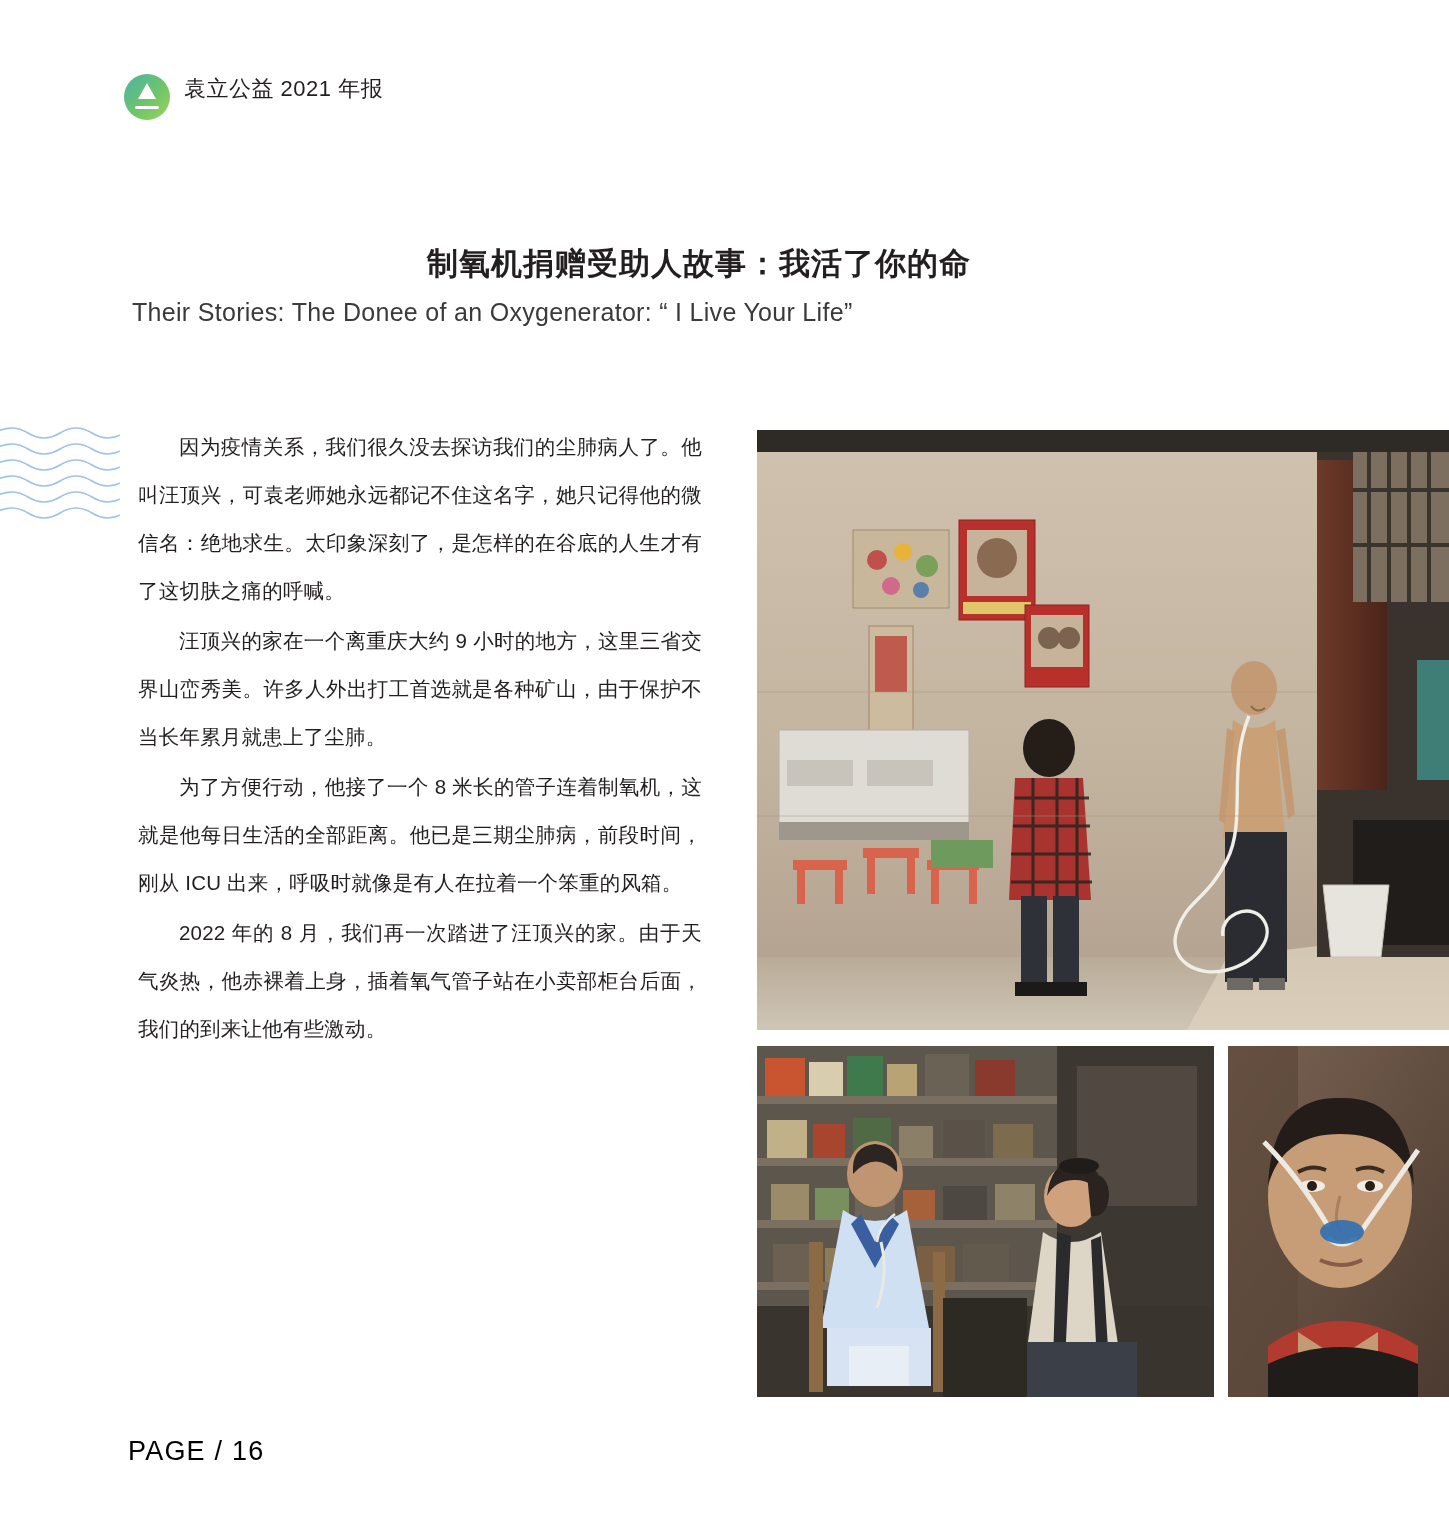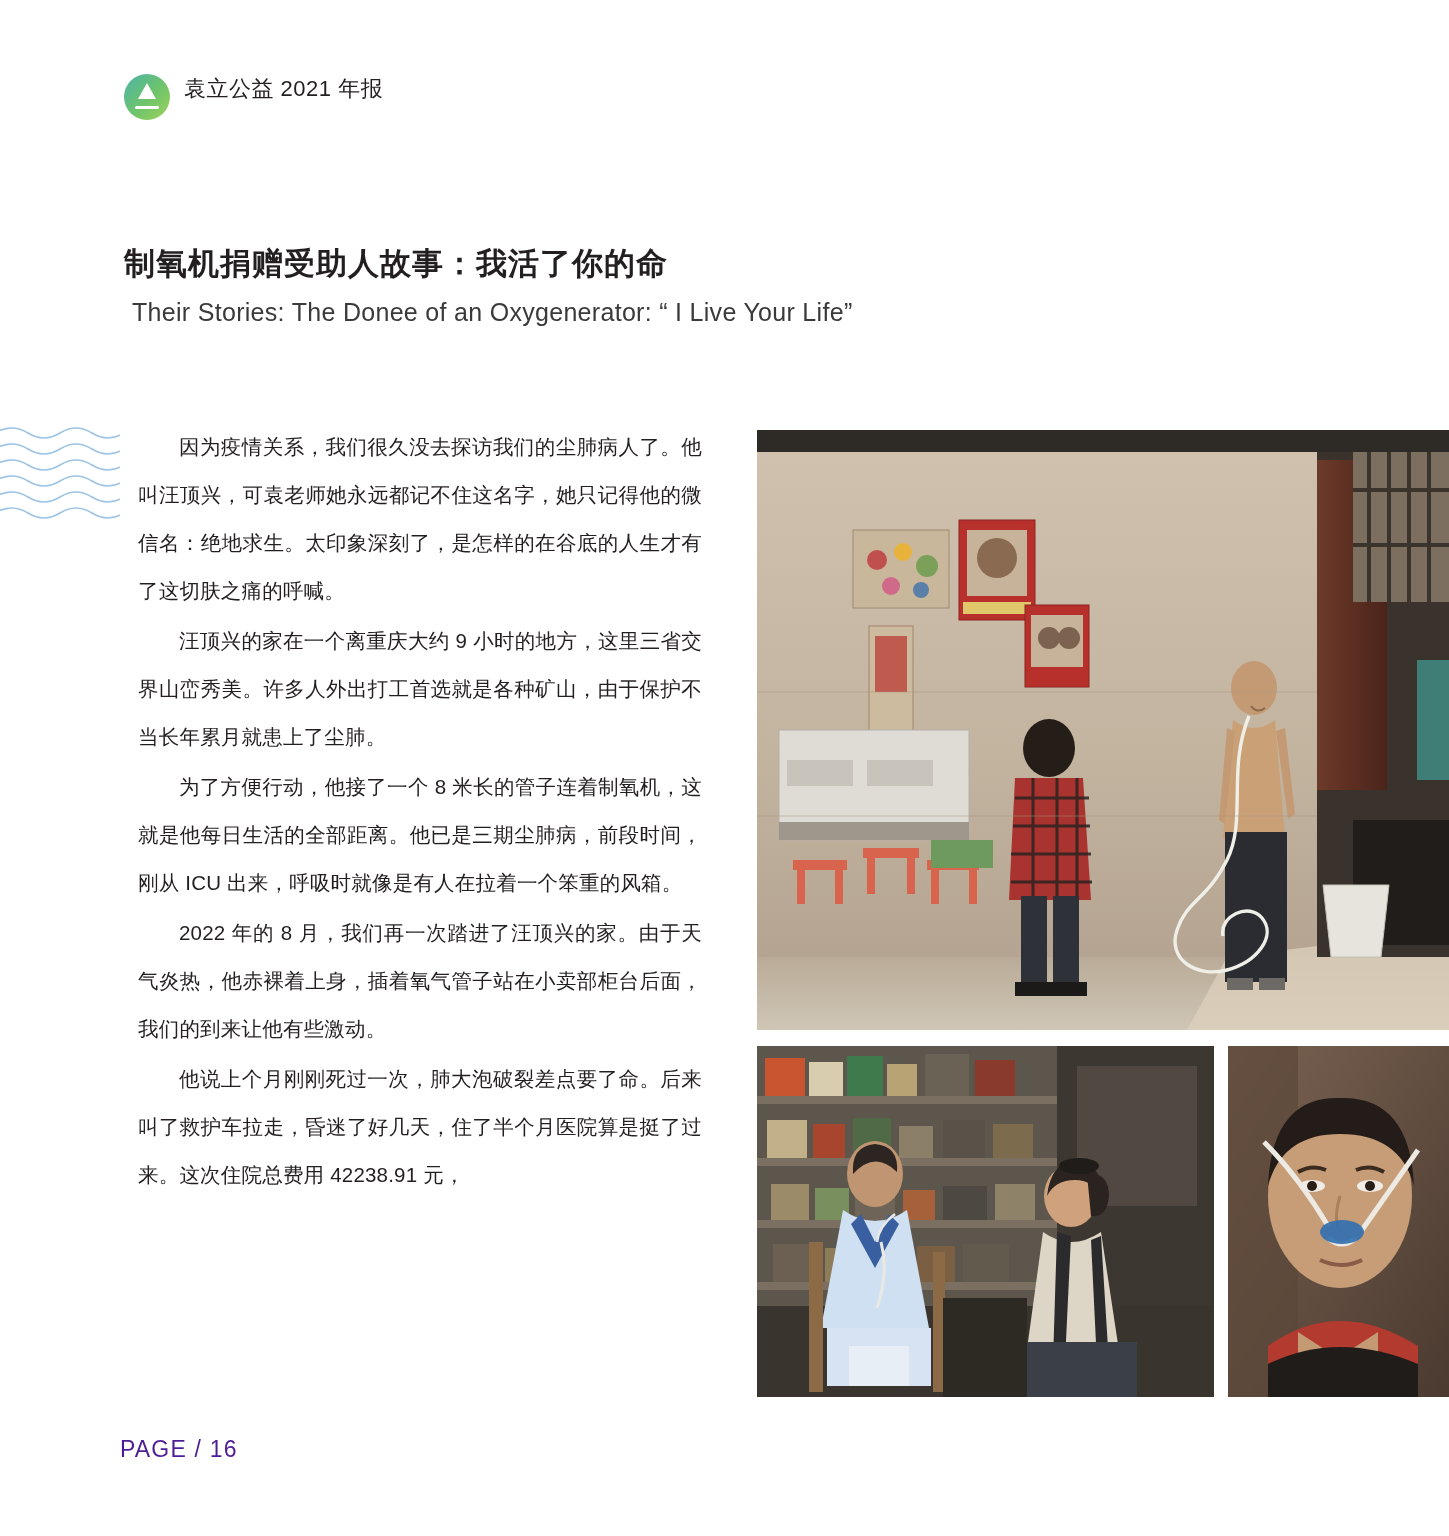--- a/index.html
+++ b/index.html
@@ -70,20 +70,21 @@
     top: 245px;
     width: 1150px;
   }
   .title-cn {
     font-size: 31px;
     font-weight: bold;
     letter-spacing: 1px;
     color: #231f20;
     margin: 0 0 12px 0;
     line-height: 1.25;
+    text-align: center;
   }
   .title-en {
     font-size: 25px;
     font-weight: normal;
     letter-spacing: 0.3px;
     color: #3a3a3a;
     margin: 8px;
     line-height: 1.3;
   }
 
@@ -143,25 +144,25 @@
   }
   .photo-main svg, .photo-lower-left svg, .photo-lower-right svg {
     display: block;
     width: 100%;
     height: 100%;
   }
 
   
   .page-footer {
     position: absolute;
-    left: 120px;
+    left: 128px;
     top: 1436px;
-    font-size: 23px;
+    font-size: 27px;
     letter-spacing: 1.2px;
-    color: #4c1d95;
+    color: #000000;
   }
 </style>
 </head>
 <body>
 
 <div class="page-header">
   <div class="logo-mark"></div>
   <div class="header-title">袁立公益 2021 年报</div>
 </div>
 
@@ -181,21 +182,20 @@
       <path d="M-5 88 Q 12 78 28 88 T 60 88 T 92 88 T 124 88"></path>
     </g>
   </svg>
 </div>
 
 <div class="text-column">
   <p>因为疫情关系，我们很久没去探访我们的尘肺病人了。他叫汪顶兴，可袁老师她永远都记不住这名字，她只记得他的微信名：绝地求生。太印象深刻了，是怎样的在谷底的人生才有了这切肤之痛的呼喊。</p>
   <p>汪顶兴的家在一个离重庆大约 9 小时的地方，这里三省交界山峦秀美。许多人外出打工首选就是各种矿山，由于保护不当长年累月就患上了尘肺。</p>
   <p>为了方便行动，他接了一个 8 米长的管子连着制氧机，这就是他每日生活的全部距离。他已是三期尘肺病，前段时间，刚从 ICU 出来，呼吸时就像是有人在拉着一个笨重的风箱。</p>
   <p>2022 年的 8 月，我们再一次踏进了汪顶兴的家。由于天气炎热，他赤裸着上身，插着氧气管子站在小卖部柜台后面，我们的到来让他有些激动。</p>
-  <p>他说上个月刚刚死过一次，肺大泡破裂差点要了命。后来叫了救护车拉走，昏迷了好几天，住了半个月医院算是挺了过来。这次住院总费用 42238.91 元，</p>
 </div>
 
 <div class="photo-main">
   <svg viewBox="0 0 692 600" preserveAspectRatio="none" aria-hidden="true">
     <defs>
       <linearGradient id="wallg" x1="0" y1="0" x2="0" y2="1">
         <stop offset="0%" stop-color="#cfc1ae"></stop>
         <stop offset="60%" stop-color="#c3b4a0"></stop>
         <stop offset="100%" stop-color="#b4a491"></stop>
       </linearGradient>

